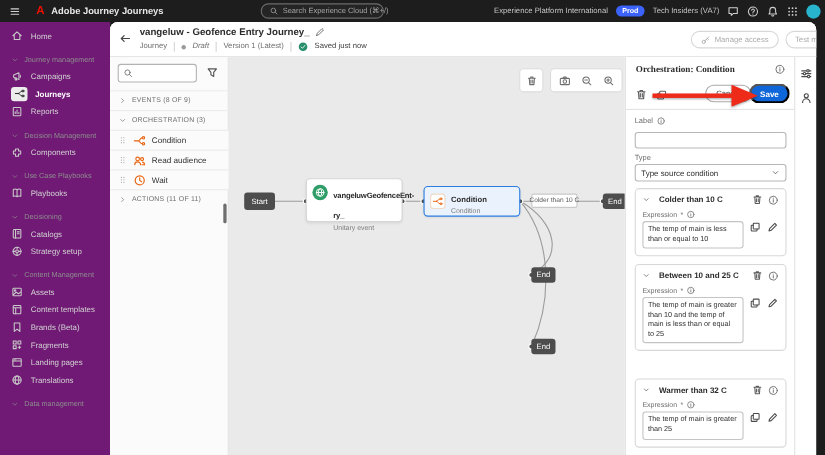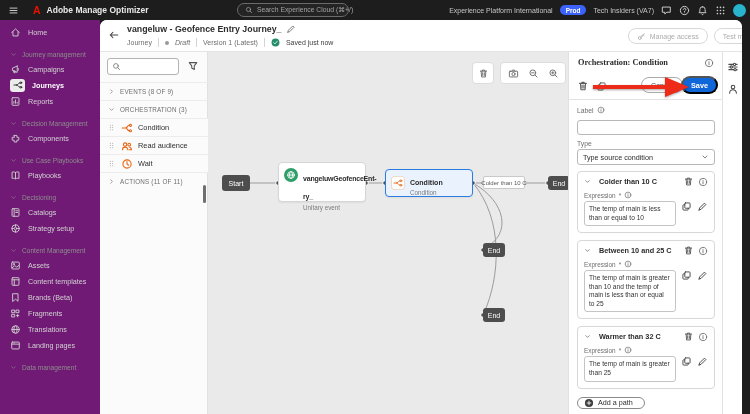--- a/index.html
+++ b/index.html
@@ -125,21 +125,21 @@
 
 <div class="stage">
 
   <div class="topbar">
     <span class="ic" style="width:11px;height:11px;margin-left:8px;">
         <svg viewBox="0 0 16 16">
           <path d="M3 4.5h10M3 8h10M3 11.5h10"></path>
         </svg>
       </span>
     <span class="adobe-a" style="margin-left:14px;">A</span>
-    <span class="tb-title">Adobe Manage Optimizer</span>
+    <span class="tb-title">Adobe Journey Journeys</span>
     <div class="tb-search">
       <span class="ic" style="width:8px;height:8px;">
           <svg viewBox="0 0 16 16">
             <circle cx="7" cy="7" r="4.2"></circle>
             <path d="M10.2 10.2L13.5 13.5"></path>
           </svg>
         </span>
       <span>Search Experience Cloud (⌘+/)</span>
     </div>
     <div class="tb-right">
@@ -330,35 +330,35 @@
           <svg viewBox="0 0 16 16">
             <path d="M3 3h3.8v3.8H3zM9.2 3H13v3.8H9.2zM3 9.2h3.8V13H3z"></path>
             <path d="M9.4 11.1h3.4M11.1 9.4v3.4"></path>
           </svg>
         </span>
         <span class="lbl">Fragments</span>
       </div>
       <div class="sb-item">
         <span class="ic" style="width: 11px; height: 11px; color: rgb(201, 201, 201);">
           <svg viewBox="0 0 16 16">
+            <rect x="2.5" y="3" width="11" height="10" rx="1"></rect>
+            <path d="M2.5 6h11M4.5 4.5h.01M6.3 4.5h.01"></path>
+          </svg>
+        </span>
+        <span class="lbl">Landing pages</span>
+      </div>
+      <div class="sb-item">
+        <span class="ic" style="width: 11px; height: 11px; color: rgb(201, 201, 201);">
+          <svg viewBox="0 0 16 16">
             <circle cx="8" cy="8" r="5.4"></circle>
             <ellipse cx="8" cy="8" rx="2.4" ry="5.4"></ellipse>
             <path d="M2.6 8h10.8"></path>
           </svg>
         </span>
         <span class="lbl">Translations</span>
-      </div>
-      <div class="sb-item">
-        <span class="ic" style="width: 11px; height: 11px; color: rgb(201, 201, 201);">
-          <svg viewBox="0 0 16 16">
-            <rect x="2.5" y="3" width="11" height="10" rx="1"></rect>
-            <path d="M2.5 6h11M4.5 4.5h.01M6.3 4.5h.01"></path>
-          </svg>
-        </span>
-        <span class="lbl">Landing pages</span>
       </div>
       <div class="sb-head">
         <span class="ic" style="width: 7px; height: 7px; color: rgb(141, 141, 141);">
           <svg viewBox="0 0 16 16">
             <path d="M4 6l4 4 4-4"></path>
           </svg>
         </span>
         <span class="lbl">Data management</span>
       </div>
     </aside>
@@ -727,21 +727,21 @@
                     <path d="M10.5 10.5v1.7a1 1 0 0 1-1 1H3.8a1 1 0 0 1-1-1V6.5a1 1 0 0 1 1-1h1.7"></path>
                   </svg>
                 </span>
                 <span class="ic" style="width: 11px; height: 11px; color: rgb(74, 74, 74);">
                   <svg viewBox="0 0 16 16">
                     <path d="M3 13l.8-2.9 7-7 2.1 2.1-7 7L3 13z"></path>
                   </svg>
                 </span>
               </div>
             </div>
-            <div class="path-sec" style="margin-bottom: 7px;">
+            <div class="path-sec" style="margin-bottom: 25px;">
               <div class="ps-head">
                 <span class="ic" style="width: 7px; height: 7px; color: rgb(74, 74, 74);">
                   <svg viewBox="0 0 16 16">
                     <path d="M4 6l4 4 4-4"></path>
                   </svg>
                 </span>
                 <span class="ps-title">Between 10 and 25 C</span>
                 <span class="ic" style="width: 11px; height: 11px; color: rgb(92, 92, 92);">
                   <svg viewBox="0 0 16 16">
                     <path d="M3.5 4.5h9M6.5 4.5V3h3v1.5M4.6 4.5l.6 8.5h5.6l.6-8.5M6.8 6.8v4M9.2 6.8v4"></path>

